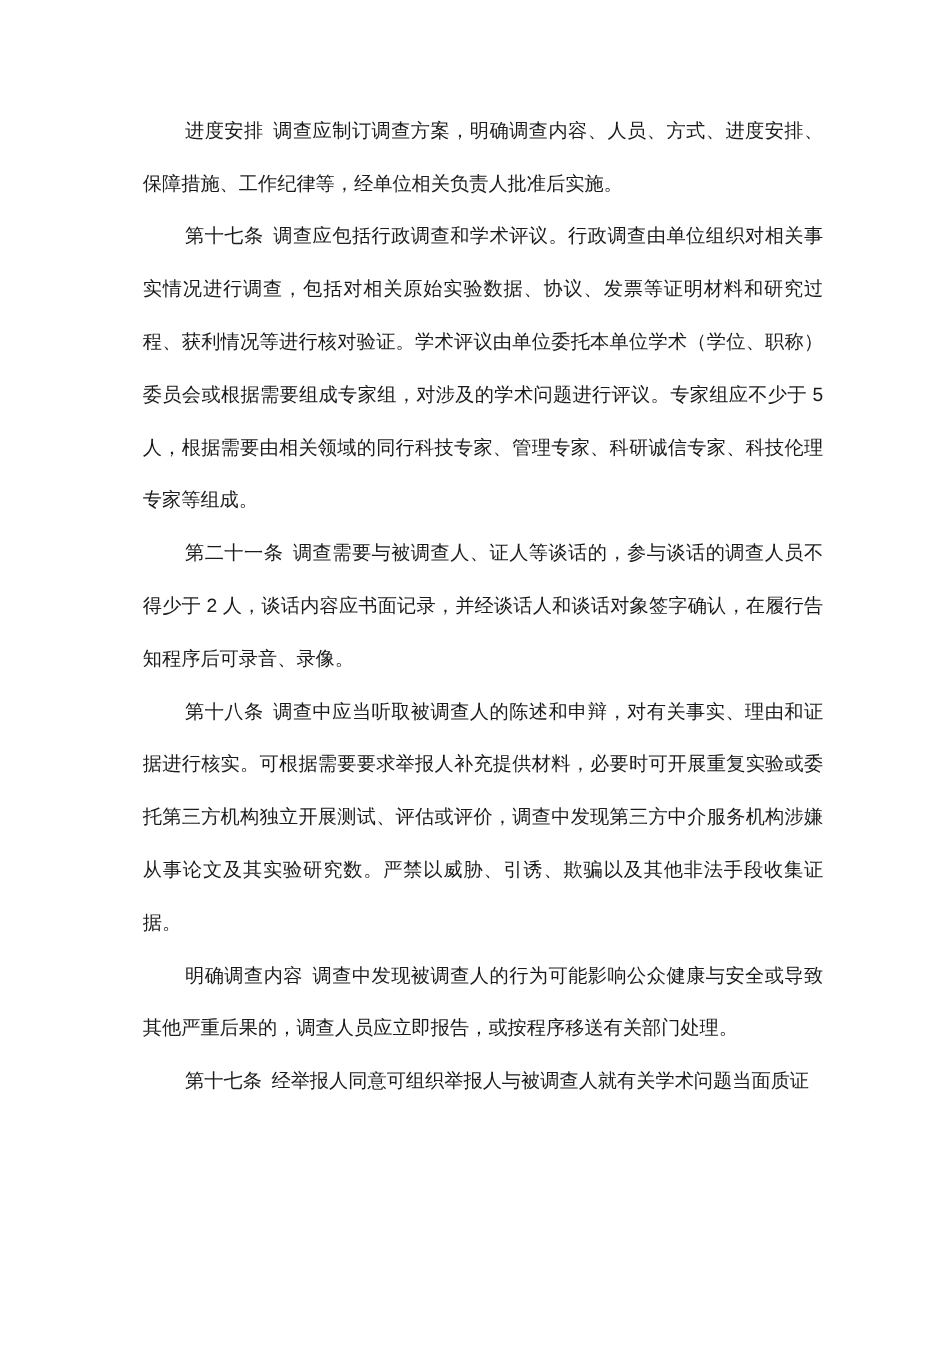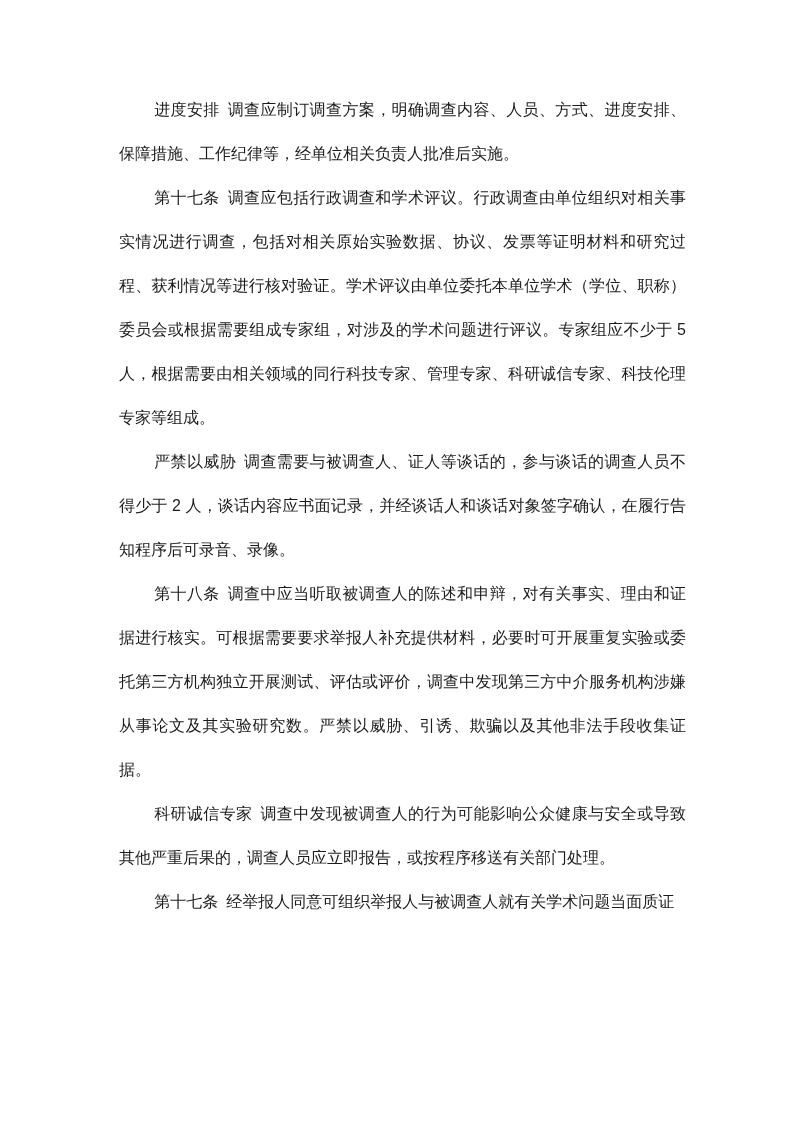--- a/index.html
+++ b/index.html
@@ -43,30 +43,30 @@
 
     <p>
       <span class="article">进度安排</span><span>调查应制订调查方案，明确调查内容、人员、方式、进度安排、保障措施、工作纪律等，经单位相关负责人批准后实施。</span>
     </p>
 
     <p>
       <span class="article">第十七条</span><span>调查应包括行政调查和学术评议。行政调查由单位组织对相关事实情况进行调查，包括对相关原始实验数据、协议、发票等证明材料和研究过程、获利情况等进行核对验证。学术评议由单位委托本单位学术（学位、职称）委员会或根据需要组成专家组，对涉及的学术问题进行评议。专家组应不少于 5 人，根据需要由相关领域的同行科技专家、管理专家、科研诚信专家、科技伦理专家等组成。</span>
     </p>
 
     <p>
-      <span class="article">严禁以威胁</span><span>调查需要与被调查人、证人等谈话的，参与谈话的调查人员不得少于 2 人，谈话内容应书面记录，并经谈话人和谈话对象签字确认，在履行告知程序后可录音、录像。</span>
+      <span class="article">第二十一条</span><span>调查需要与被调查人、证人等谈话的，参与谈话的调查人员不得少于 2 人，谈话内容应书面记录，并经谈话人和谈话对象签字确认，在履行告知程序后可录音、录像。</span>
     </p>
 
 
     <p>
       <span class="article">第十八条</span><span>调查中应当听取被调查人的陈述和申辩，对有关事实、理由和证据进行核实。可根据需要要求举报人补充提供材料，必要时可开展重复实验或委托第三方机构独立开展测试、评估或评价，调查中发现第三方中介服务机构涉嫌从事论文及其实验研究数。严禁以威胁、引诱、欺骗以及其他非法手段收集证据。</span>
     </p>
 
     <p>
-      <span class="article">科研诚信专家</span><span>调查中发现被调查人的行为可能影响公众健康与安全或导致其他严重后果的，调查人员应立即报告，或按程序移送有关部门处理。</span>
+      <span class="article">明确调查内容</span><span>调查中发现被调查人的行为可能影响公众健康与安全或导致其他严重后果的，调查人员应立即报告，或按程序移送有关部门处理。</span>
     </p>
 
     <p>
       <span class="article">第十七条</span><span>经举报人同意可组织举报人与被调查人就有关学术问题当面质证</span>
     </p>
 
   </div>
 </div>
 
 </body></html>

